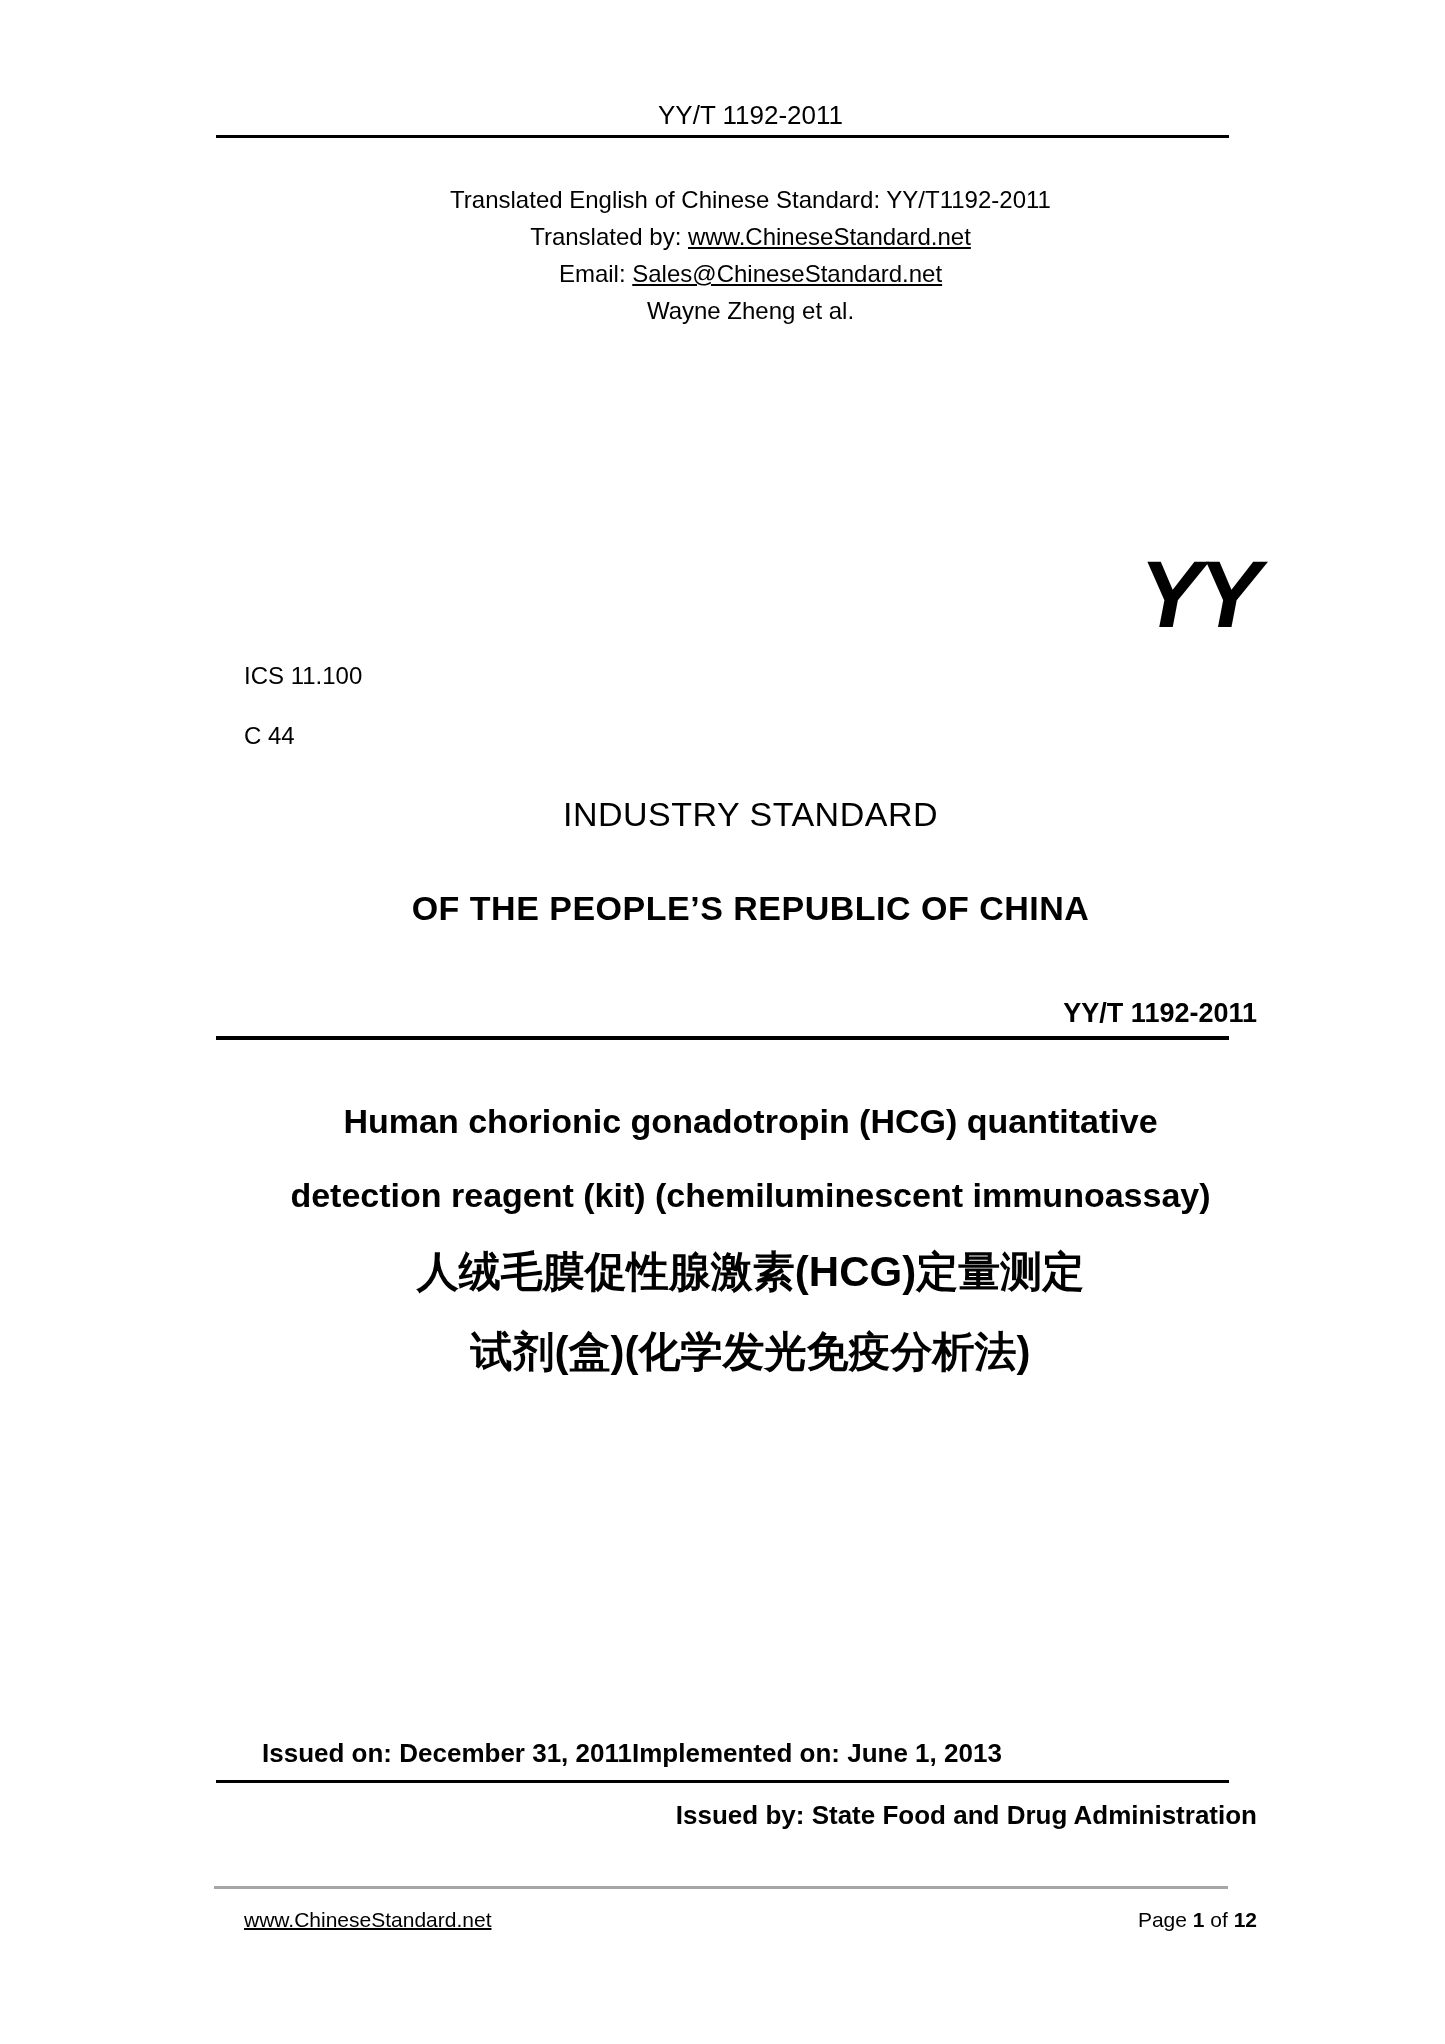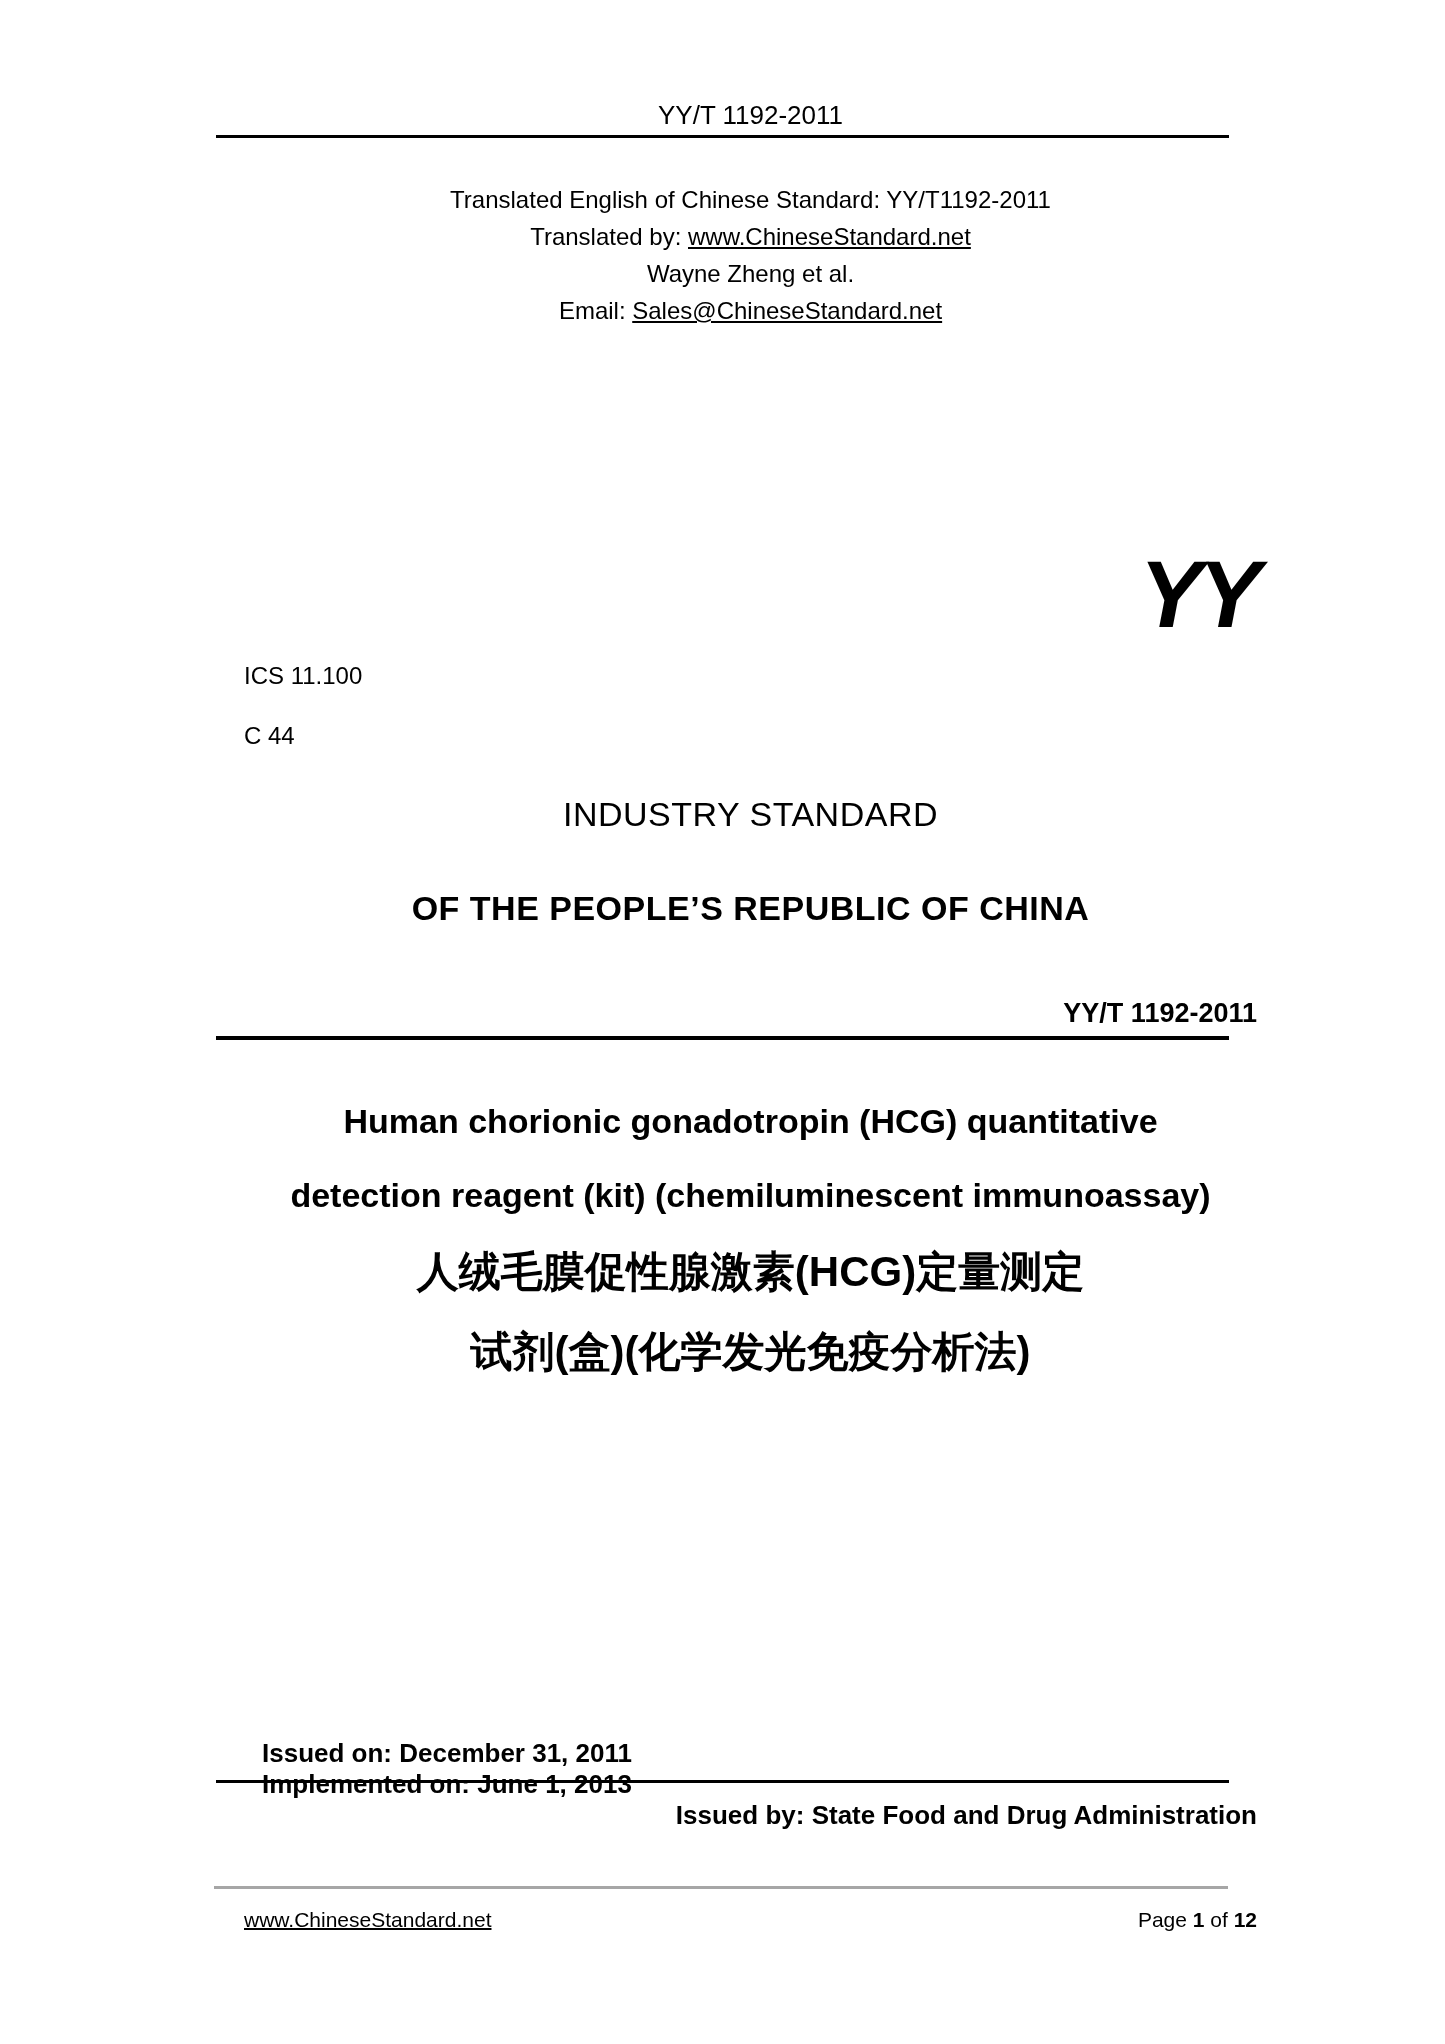--- a/index.html
+++ b/index.html
@@ -35,21 +35,21 @@
   .rule-thick { top:1036px; height:4px; }
 
   .title-en1 { top:1102px; text-align:center; font-size:34px; font-weight:bold; }
   .title-en2 { top:1176px; text-align:center; font-size:34px; font-weight:bold; }
   .title-cn1 { top:1244px; text-align:center; font-size:42px; font-weight:bold; }
   .title-cn2 { top:1324px; text-align:center; font-size:42px; font-weight:bold; }
 
   .dates-row {
     top:1738px; display:flex; justify-content:flex-start;
     padding-left:18px; padding-right:30px; box-sizing:border-box;
-    font-size:26px; font-weight:bold;flex-direction:column;
+    font-size:26px; font-weight:bold;
   }
   .rule-dates { top:1780px; height:3px; }
   .issued-by  { top:1800px; text-align:right; font-size:26px; font-weight:bold; }
 
   .footer-rule { position:absolute; left:214px; width:1014px; top:1886px; height:3px; background:#a6a6a6; }
   .footer-row {
     top:1908px; display:flex; justify-content:space-between; align-items:baseline;
     font-size:21px;
   }
   .footer-link { text-decoration:underline; text-decoration-thickness:2px; }
@@ -59,22 +59,22 @@
 <body>
 
 <div class="page">
 
   <div class="band header-code">YY/T 1192-2011</div>
   <div class="rule rule-header"></div>
 
   <div class="band trans-block">
     <div>Translated English of Chinese Standard: YY/T1192-2011</div>
     <div><span>Translated by: </span><a class="u">www.ChineseStandard.net</a></div>
+    <div><span>Email: </span><a class="u">Sales@ChineseStandard.net</a></div>
     <div>Wayne Zheng et al.</div>
-    <div><span>Email: </span><a class="u">Sales@ChineseStandard.net</a></div>
   </div>
 
   <div class="band yy-logo">YY</div>
 
   <div class="band ics">ICS 11.100</div>
   <div class="band ccode">C 44</div>
 
   <div class="band heading1">INDUSTRY STANDARD</div>
   <div class="band heading2">OF THE PEOPLE’S REPUBLIC OF CHINA</div>
 

